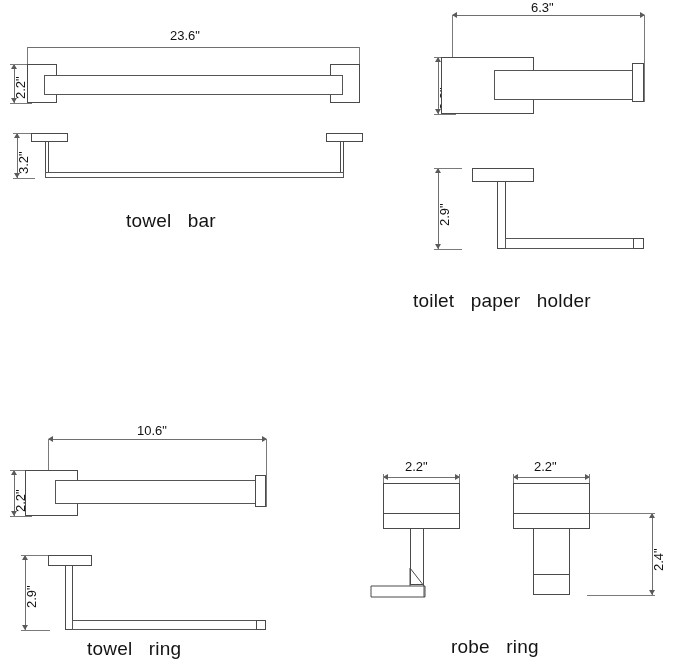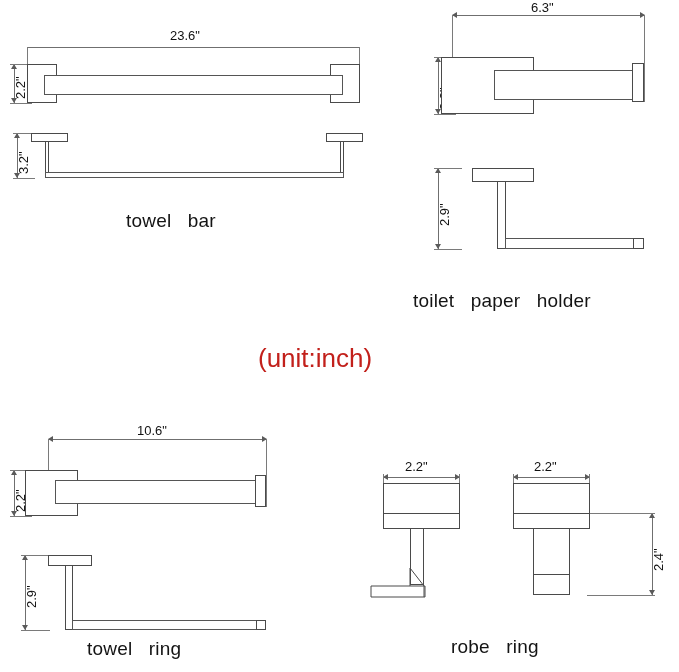--- a/index.html
+++ b/index.html
@@ -200,21 +200,20 @@
       <div class="box" style="left:97px; top:181px; width:9px; height:68px;"></div>
 
       <div class="box-d" style="left:105px; top:238px; width:136px; height:11px;"></div>
 
       <div class="box" style="left:233px; top:238px; width:11px; height:11px;"></div>
     </div>
 
     <div class="caption" style="left:13px; top:278px;margin-top:12px;">toilet   paper   holder</div>
   </div>
 
-  <div class="unit-note" style="left:258px; top:343px; color:#c2201b;">(unit:inch)</div>
 
   <div class="group" style="left:0px; top:410px; width:340px; height:262px;">
 
     <div>
 
       <div class="dimline" style="left:48px; top:29px; width:219px;"></div>
       <div class="tick tick-l" style="left:48px; top:26px;"></div>
       <div class="tick tick-r" style="left:262px; top:26px;"></div>
       <div class="wit v" style="left:48px; top:29px; width:1px; height:76px;"></div>
       <div class="wit v" style="left:266px; top:29px; width:1px; height:68px;"></div>

